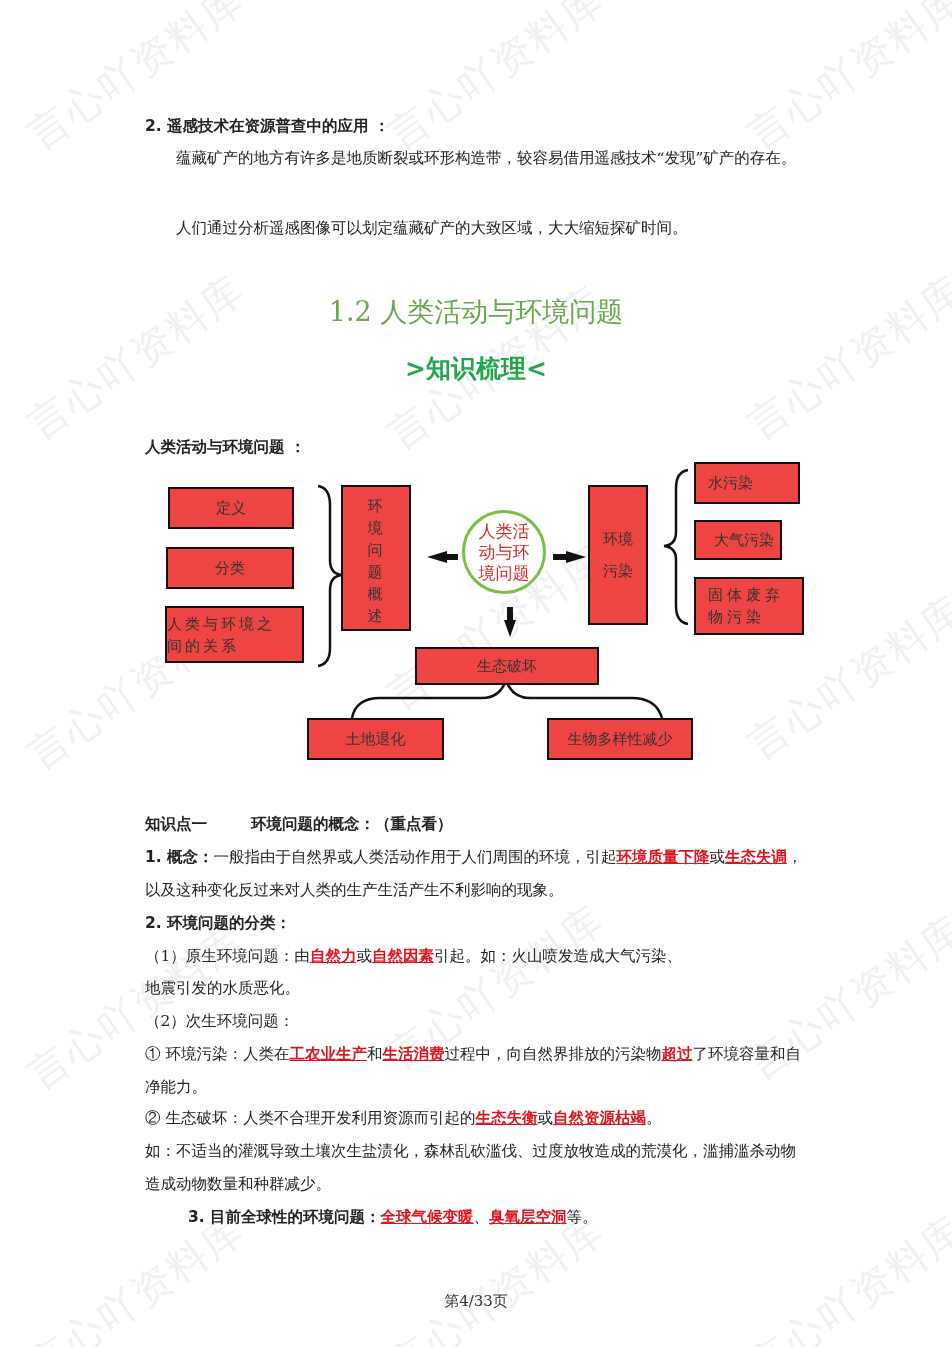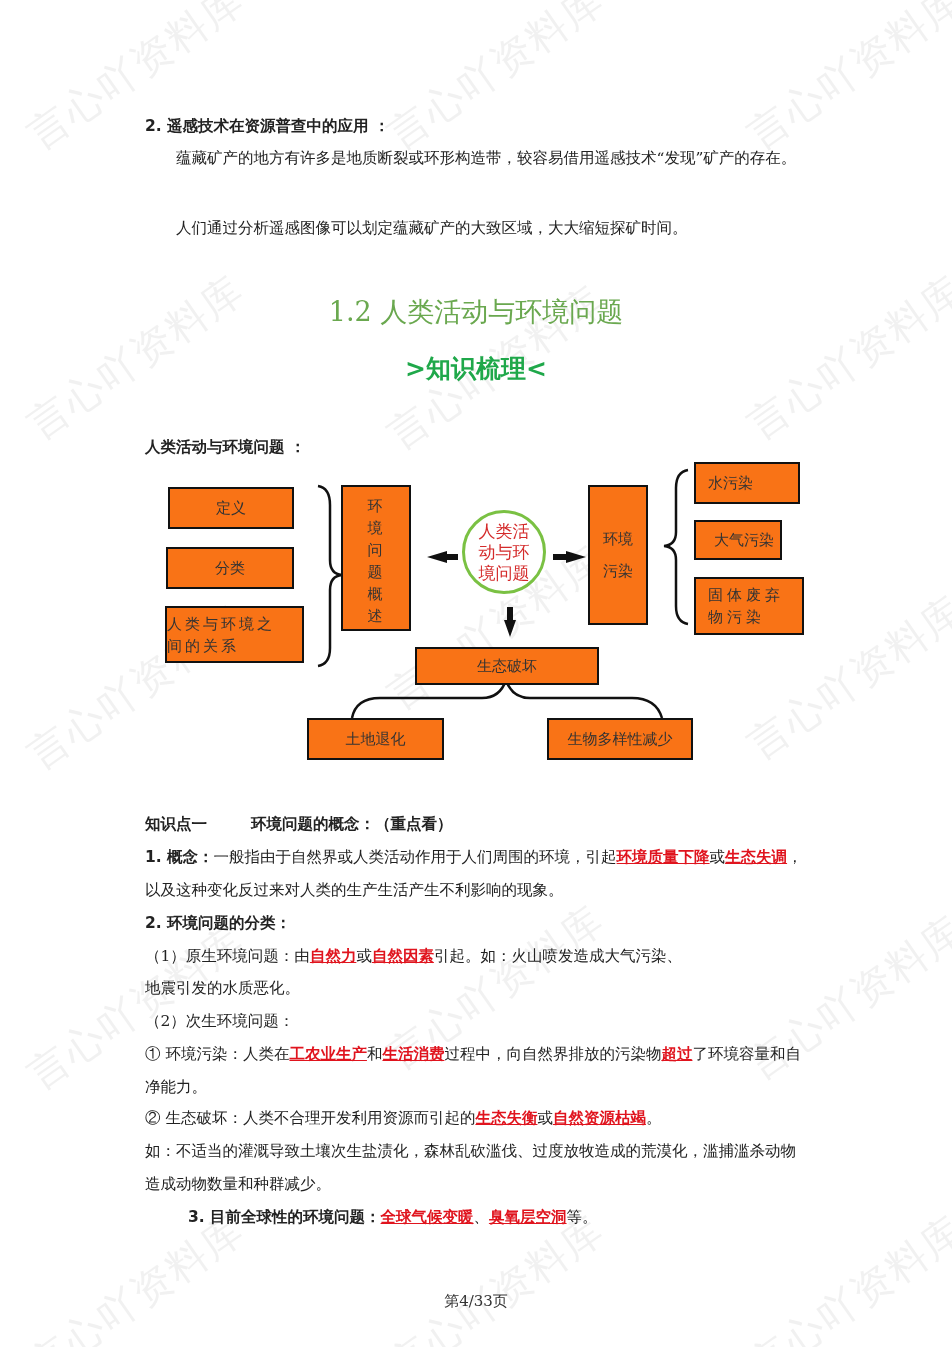--- a/index.html
+++ b/index.html
@@ -10,21 +10,21 @@
                pointer-events: none; letter-spacing: 2px; }
   .p { position: absolute; left: 145px; width: 665px; font-size: 15.5px; line-height: 33px; }
   .bold { font-weight: bold; font-family: "DejaVu Sans", sans-serif; }
   .indent { text-indent: 31px; }
   .hl { color: #e0141e; text-decoration: underline; font-weight: bold; font-family: "DejaVu Sans", sans-serif; }
   .title { position: absolute; left: 0; width: 952px; text-align: center; color: #6aa84f;
            font-size: 27px; top: 294px; }
   .subtitle { position: absolute; left: 0; width: 952px; text-align: center; color: #1fa84a;
               font-size: 25px; font-weight: bold; top: 352px; font-family: "DejaVu Sans", sans-serif; }
   .diagram { position: absolute; left: 0; top: 0; }
-  .box { position: absolute; border: 2.5px solid #111; box-sizing: border-box; background: #f97316;
+  .box { position: absolute; border: 2.5px solid #111; box-sizing: border-box; background: #ef4444;
          font-size: 15px; color: #333; display: flex; align-items: center; justify-content: center;
          text-align: center; line-height: 22px; font-family: "DejaVu Serif", serif; }
   .circle { position: absolute; left: 462px; top: 510px; width: 84px; height: 84px; border: 3px solid #7ac143;
             border-radius: 50%; box-sizing: border-box; background: #fff; color: #d42b2b;
             font-size: 17px; line-height: 21px; display: flex; align-items: center; justify-content: center;
             text-align: center; font-family: "DejaVu Sans", sans-serif; }
   .footer { position: absolute; top: 1292px; left: 0; width: 952px; text-align: center; font-size: 15px; color: #333; }
 </style>
 </head>
 <body>

